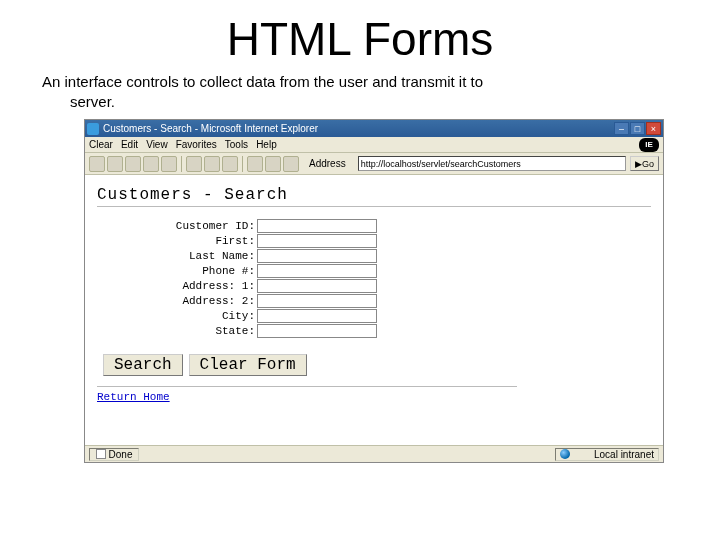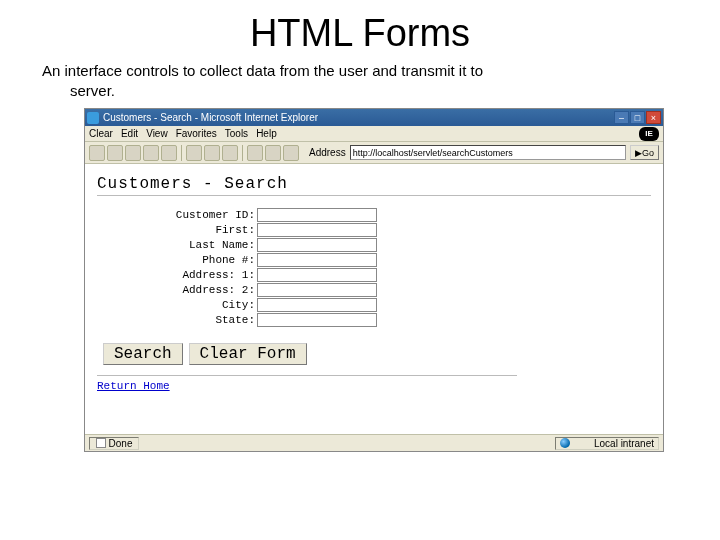--- a/index.html
+++ b/index.html
@@ -8,21 +8,21 @@
     width: 720px;
     height: 540px;
     background: #fff;
     font-family: Arial, sans-serif;
     overflow: hidden;
   }
   .slide {
     padding: 12px 36px 0 36px;
   }
   .slide-title {
-    font-size: 38px;
+    font-size: 46px;
     font-weight: 400;
     text-align: center;
     margin: 0 0 6px 0;
     font-family: Arial, sans-serif;
   }
   .slide-body {
     font-size: 15px;
     margin: 0 0 8px 6px;
     line-height: 1.3;
   }
@@ -98,21 +98,21 @@
     width: 16px; height: 16px;
     background: #d8d4c4;
     border: 1px solid #b0b090;
     border-radius: 2px;
   }
   .tool-sep {
     width: 1px; height: 16px;
     background: #b0b090;
     margin: 0 2px;
   }
-  .addr-label { font-size: 10px; margin-left: 8px; margin-right: 2px; }
+  .addr-label { font-size: 10px; margin-left: 8px; margin-right: 10px; }
   .addr-box {
     flex: 1;
     height: 15px;
     background: #fff;
     border: 1px inset #999;
     font-size: 9px;
     padding: 0 2px;
     display: flex; align-items: center;
     white-space: nowrap; overflow: hidden;
   }

